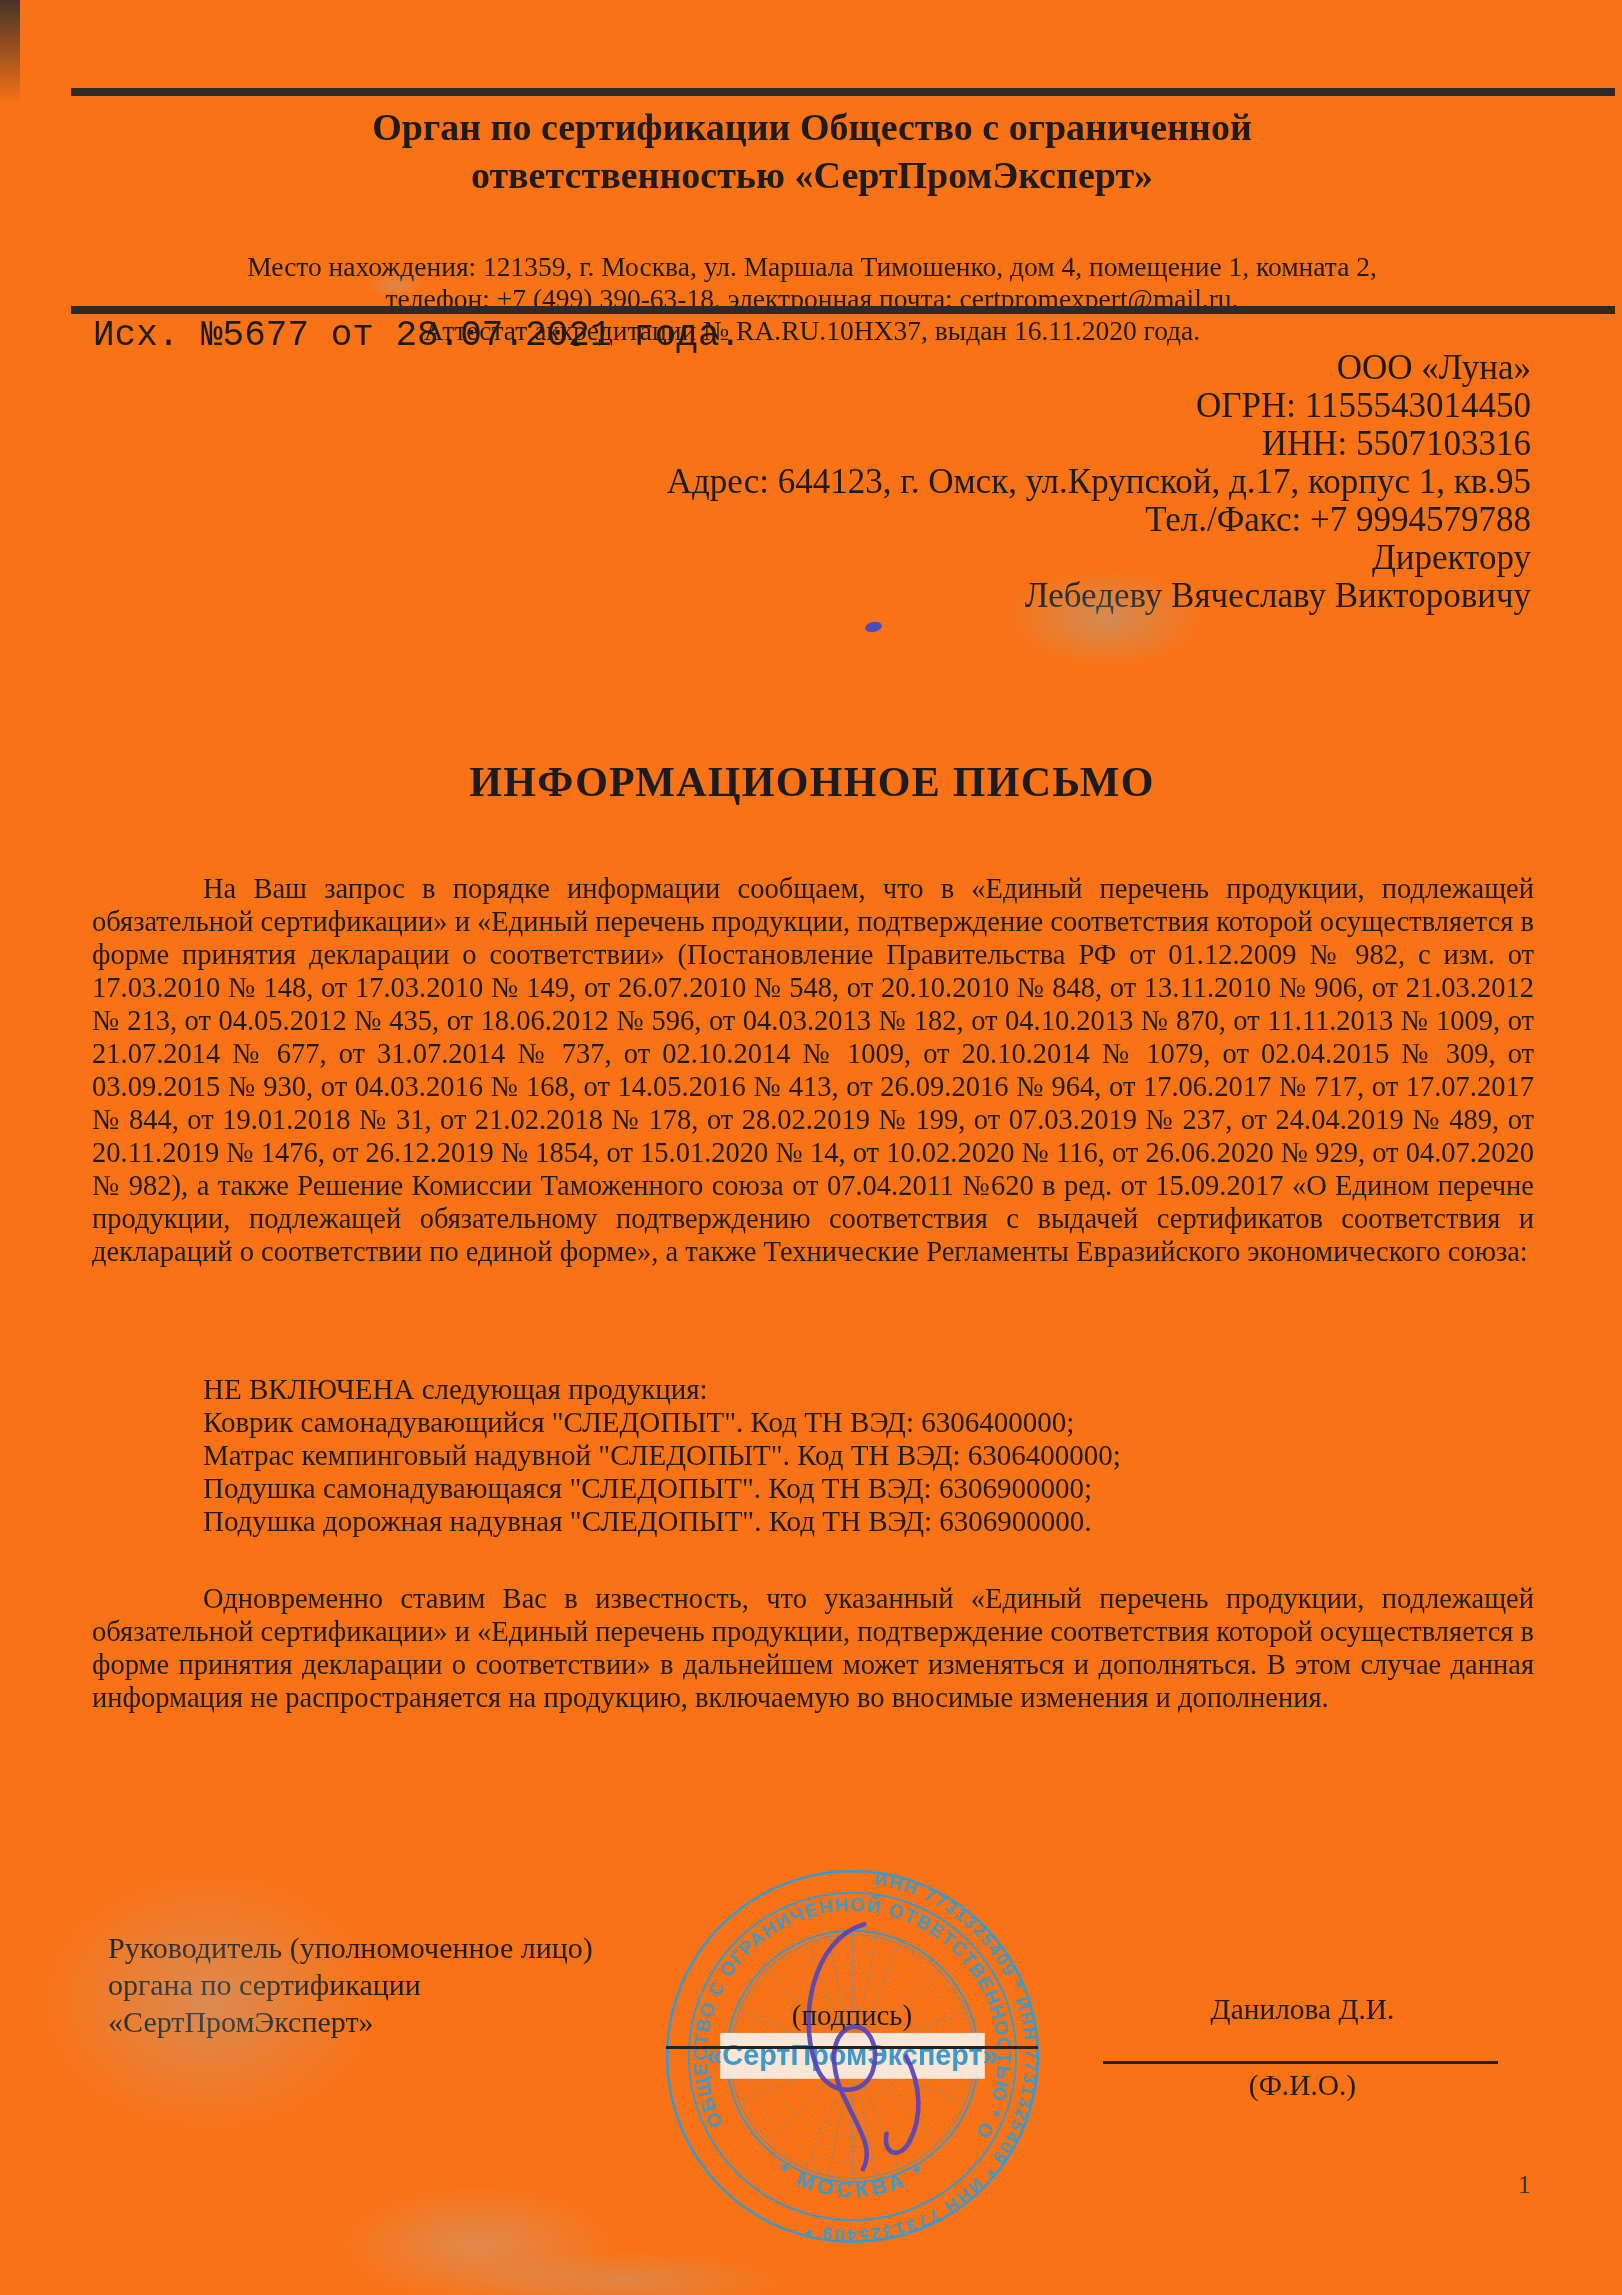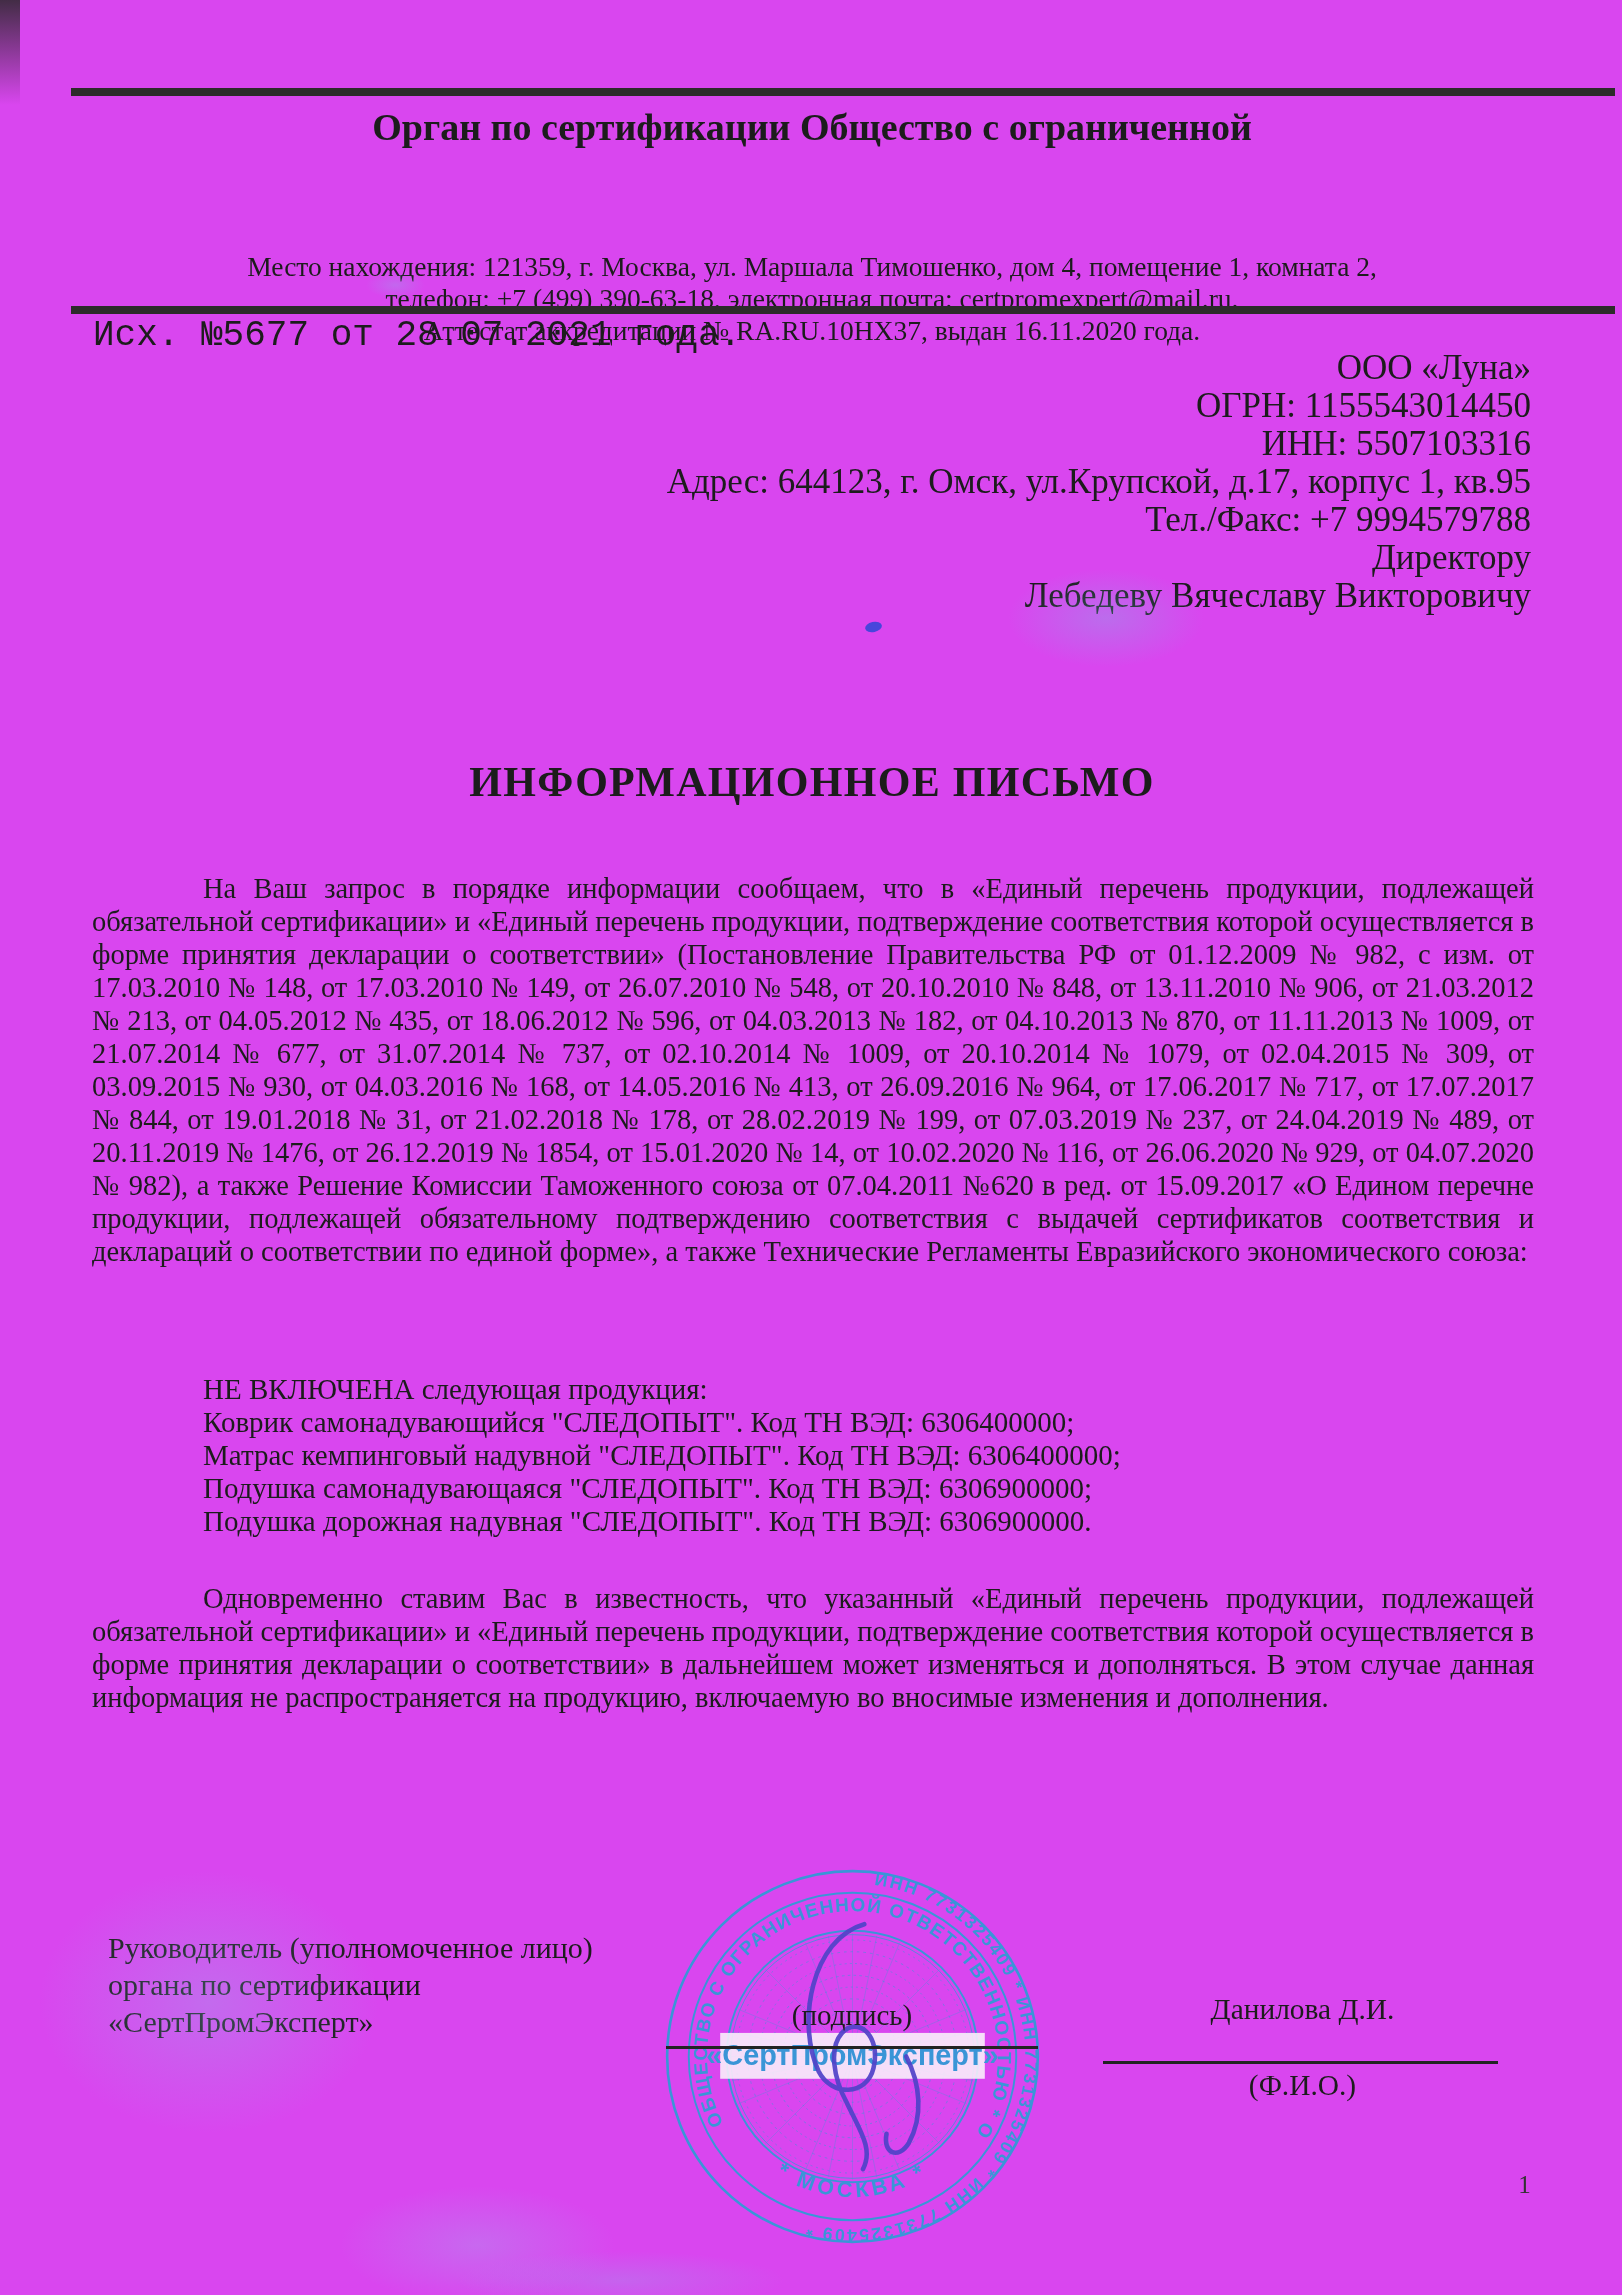--- a/index.html
+++ b/index.html
@@ -1,19 +1,19 @@
 <!DOCTYPE html>
 <html style="font-size:10.5px"><head>
 <meta charset="utf-8">
 <style>
   html,body{margin:0;padding:0;background:#9a9a9a;}
   .page{
     position:relative;
     width:1623px;height:2295px;
-    background:#d946ef;
+    background:#f97316;
     overflow:hidden;
     font-family:"Liberation Serif","DejaVu Serif",serif;
     color:#1c1c1c;
   }
   
   .rule{position:absolute;background:#2c2b2a;}
   .rule-top{left:71px;top:88px;width:1544px;height:7.9px;}
   .rule-mid{left:71px;top:306px;width:1544px;height:7.9px;}
   .org-title{
     position:absolute;left:92px;top:103px;width:1440px;
@@ -101,20 +101,21 @@
     background:radial-gradient(closest-side,rgba(130,200,235,.25),rgba(130,200,235,0));}
 </style>
 </head>
 <body>
 
 <div class="page">
 
   <div class="rule rule-top"></div>
   <div class="org-title">
     <div>Орган по сертификации Общество с ограниченной</div>
+    <div>ответственностью «СертПромЭксперт»</div>
   </div>
   <div class="org-address">
     <div>Место нахождения: 121359, г. Москва, ул. Маршала Тимошенко, дом 4, помещение 1, комната 2,</div>
     <div>телефон: +7 (499) 390-63-18, электронная почта: certpromexpert@mail.ru.</div>
     <div>Аттестат аккредитации № RA.RU.10НХ37, выдан 16.11.2020 года.</div>
   </div>
   <div class="rule rule-mid"></div>
 
   <div class="outgoing">Исх. №5677 от 28.07.2021 года.</div>
   <div class="recipient">

